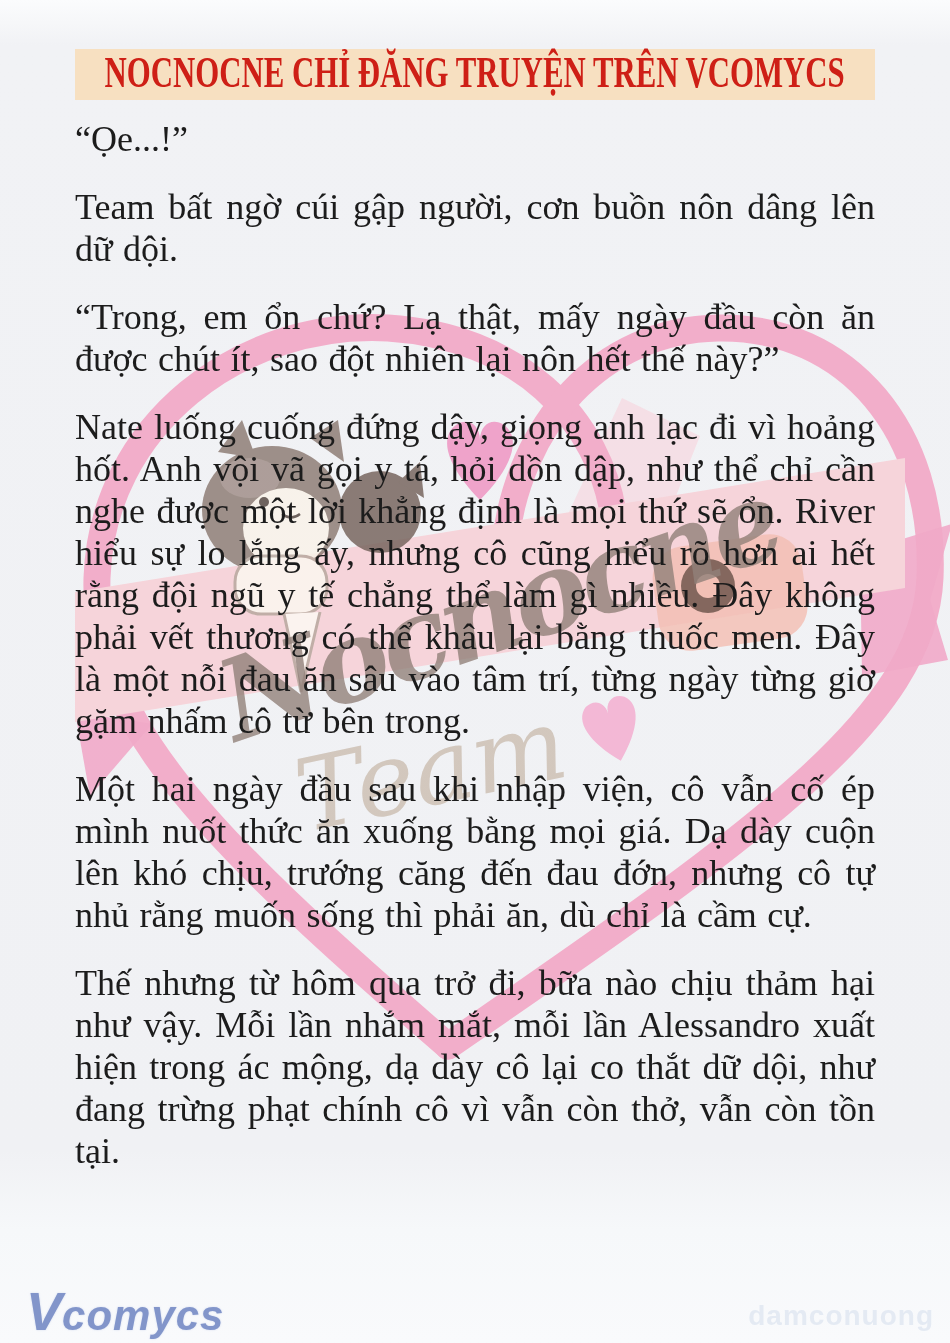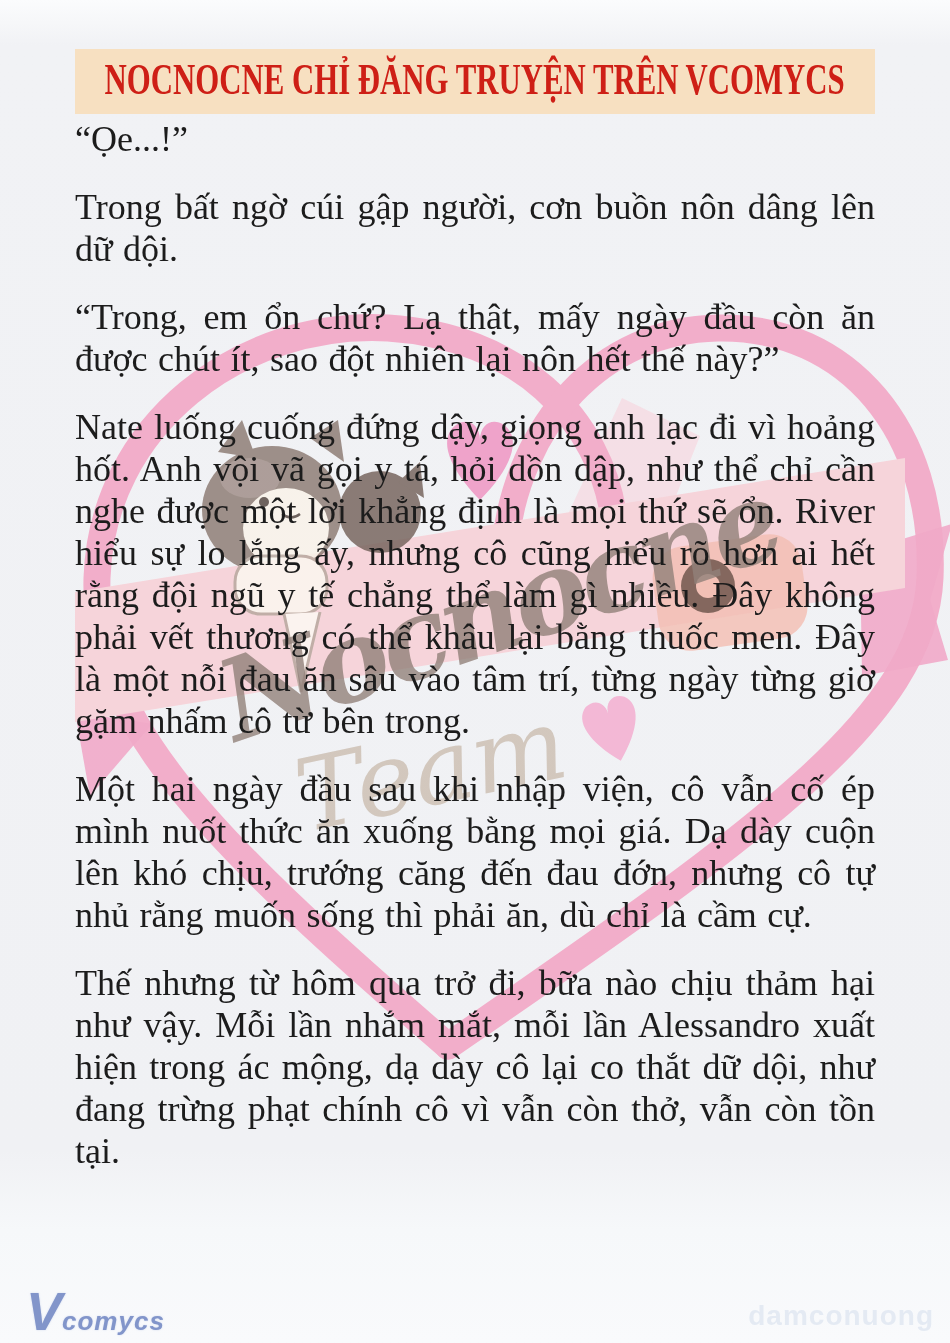--- a/index.html
+++ b/index.html
@@ -7,21 +7,21 @@
     position:relative;
     width:950px; height:1343px;
     margin:0 auto;
     overflow:hidden;
     background:linear-gradient(180deg,#fbfcfd 0px,#f1f2f5 45px,#f0f1f4 1150px,#f6f8fa 1230px,#f9fafc 100%);
     font-family:"Liberation Serif","DejaVu Serif",serif;
   }
   .watermark { position:absolute; left:0; top:0; width:950px; height:1343px; }
 
   .banner {
-    position:absolute; left:75px; top:49px; width:800px; height:65px;
+    position:absolute; left:75px; top:49px; width:800px; height:51px;
     background:#f7e0c1;
     display:flex; align-items:center; justify-content:center;
   }
   .banner-text {
     font-weight:bold; font-size:44px; line-height:1;
     color:#ce1f16; white-space:nowrap;
     transform:scaleX(0.70);
     padding-bottom:3px;
   }
 
@@ -34,21 +34,21 @@
     word-spacing:1.5px;
   }
 
   .logo {
     position:absolute; left:26px; top:1280px;
     font-family:"Liberation Sans","DejaVu Sans",sans-serif;
     font-style:italic; font-weight:bold;
     color:#8295ca;
     text-shadow:0 0 2px rgba(180,195,230,0.6);
   }
-  .logo-text { display:block; font-size:26px; letter-spacing:1px; }
+  .logo-text { display:block; font-size:42px; letter-spacing:1px; }
   .logo-text::first-letter { font-size:54px; letter-spacing:0; }
 
   .credit {
     position:absolute; right:16px; top:1300px;
     font-family:"Liberation Sans","DejaVu Sans",sans-serif;
     font-weight:bold; font-size:28px; letter-spacing:1px;
     color:#e4eaf3;
   }
 </style>
 </head>
@@ -98,21 +98,21 @@
       <text transform="translate(305 832) rotate(-12)" font-family="'DejaVu Serif',serif" font-style="italic" font-size="100" opacity="0.7" fill="#c2b1a0">Team</text>
     </g>
   </svg>
 
   <header class="banner">
     <span class="banner-text">NOCNOCNE CHỈ ĐĂNG TRUYỆN TRÊN VCOMYCS</span>
   </header>
 
   <main class="story">
     <p class="para">“Ọe...!”</p>
-    <p class="para">Trong bất ngờ cúi gập người, cơn buồn nôn dâng lên dữ dội.</p>
+    <p class="para">Team bất ngờ cúi gập người, cơn buồn nôn dâng lên dữ dội.</p>
     <p class="para">“Trong, em ổn chứ? Lạ thật, mấy ngày đầu còn ăn được chút ít, sao đột nhiên lại nôn hết thế này?”</p>
     <p class="para">Nate luống cuống đứng dậy, giọng anh lạc đi vì hoảng hốt. Anh vội vã gọi y tá, hỏi dồn dập, như thể chỉ cần nghe được một lời khẳng định là mọi thứ sẽ ổn. River hiểu sự lo lắng ấy, nhưng cô cũng hiểu rõ hơn ai hết rằng đội ngũ y tế chẳng thể làm gì nhiều. Đây không phải vết thương có thể khâu lại bằng thuốc men. Đây là một nỗi đau ăn sâu vào tâm trí, từng ngày từng giờ gặm nhấm cô từ bên trong.</p>
     <p class="para">Một hai ngày đầu sau khi nhập viện, cô vẫn cố ép mình nuốt thức ăn xuống bằng mọi giá. Dạ dày cuộn lên khó chịu, trướng căng đến đau đớn, nhưng cô tự nhủ rằng muốn sống thì phải ăn, dù chỉ là cầm cự.</p>
     <p class="para">Thế nhưng từ hôm qua trở đi, bữa nào chịu thảm hại như vậy. Mỗi lần nhắm mắt, mỗi lần Alessandro xuất hiện trong ác mộng, dạ dày cô lại co thắt dữ dội, như đang trừng phạt chính cô vì vẫn còn thở, vẫn còn tồn tại.</p>
   </main>
 
   <div class="logo">
     <span class="logo-text">Vcomycs</span>
   </div>
 

